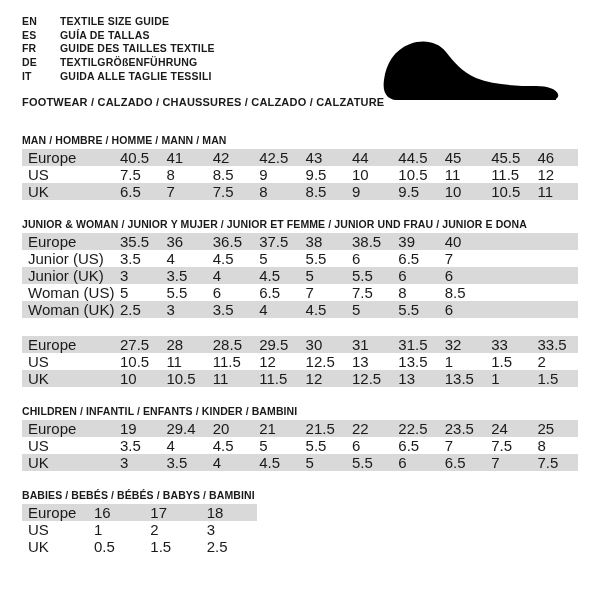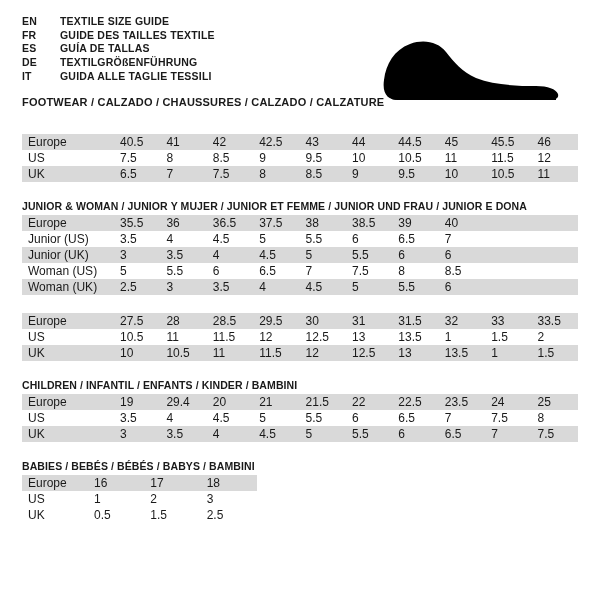--- a/index.html
+++ b/index.html
@@ -68,21 +68,21 @@
   .section-title {
     font-size: 10.5px;
     font-weight: bold;
     margin-bottom: 3px;
     letter-spacing: 0.1px;
   }
   table.size {
     border-collapse: collapse;
     width: 556px;
     table-layout: fixed;
-    font-size: 12px;
+    font-size: 15px;
   }
   table.size.babies {
     width: 235px;
   }
   table.size td {
     height: 16px;
     padding: 0 0 0 6px;
     vertical-align: middle;
     color: #1a1a1a;
     white-space: nowrap;
@@ -107,26 +107,26 @@
 <div class="page">
 
   <div class="header">
     <table class="lang-table">
       <tbody>
         <tr>
           <td class="lang-code">EN</td>
           <td class="lang-text">TEXTILE SIZE GUIDE</td>
         </tr>
         <tr>
+          <td class="lang-code">ES</td>
+          <td class="lang-text">GUÍA DE TALLAS</td>
+        </tr>
+        <tr>
           <td class="lang-code">FR</td>
           <td class="lang-text">GUIDE DES TAILLES TEXTILE</td>
-        </tr>
-        <tr>
-          <td class="lang-code">ES</td>
-          <td class="lang-text">GUÍA DE TALLAS</td>
         </tr>
         <tr>
           <td class="lang-code">DE</td>
           <td class="lang-text">TEXTILGRÖßENFÜHRUNG</td>
         </tr>
         <tr>
           <td class="lang-code">IT</td>
           <td class="lang-text">GUIDA ALLE TAGLIE TESSILI</td>
         </tr>
       </tbody>
@@ -134,20 +134,21 @@
 
     <svg class="shoe-art" viewBox="0 0 190 72" aria-hidden="true">
       <path fill="#000000" d="M8,46 C10,30 18,16 34,10 C48,5 62,8 70,18 C78,28 86,38 100,44 C118,51 140,52 160,52 C172,52 180,55 182,60 C183,64 180,66 172,66 L22,66 C12,66 6,60 8,46 Z"></path>
       <path fill="#000000" d="M20,62 L180,62 L180,66 L22,66 C15,66 12,64 20,62 Z"></path>
     </svg>
 
     <div class="footwear-line">FOOTWEAR / CALZADO / CHAUSSURES / CALZADO / CALZATURE</div>
   </div>
 
   <div class="section">
+    <div class="section-title">MAN / HOMBRE / HOMME / MANN / MAN</div>
     <table class="size">
       <tbody>
         <tr class="shaded">
           <td class="label">Europe</td>
           <td>40.5</td>
           <td>41</td>
           <td>42</td>
           <td>42.5</td>
           <td>43</td>
           <td>44</td>

